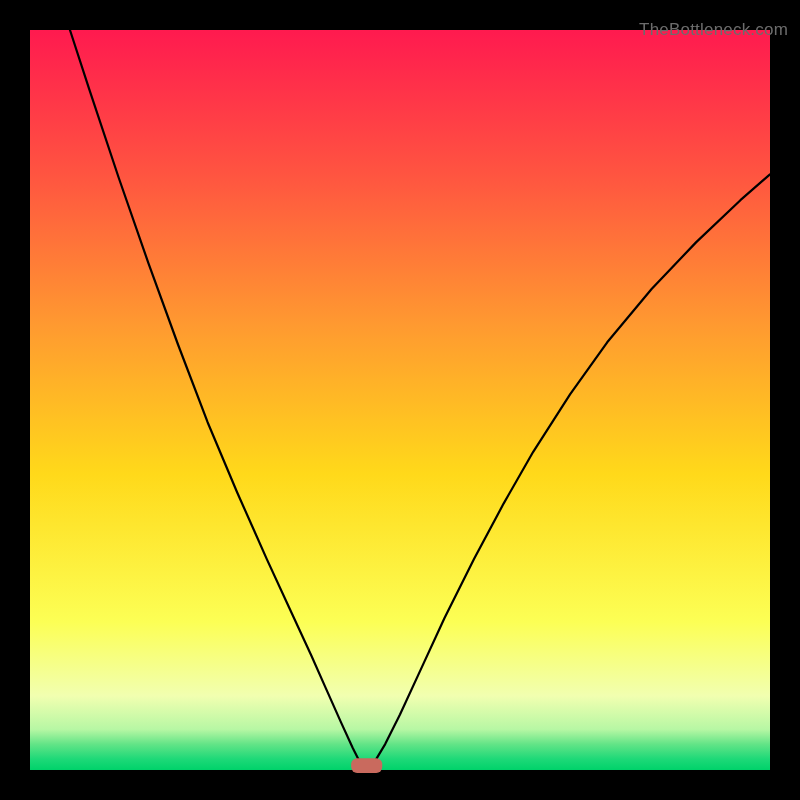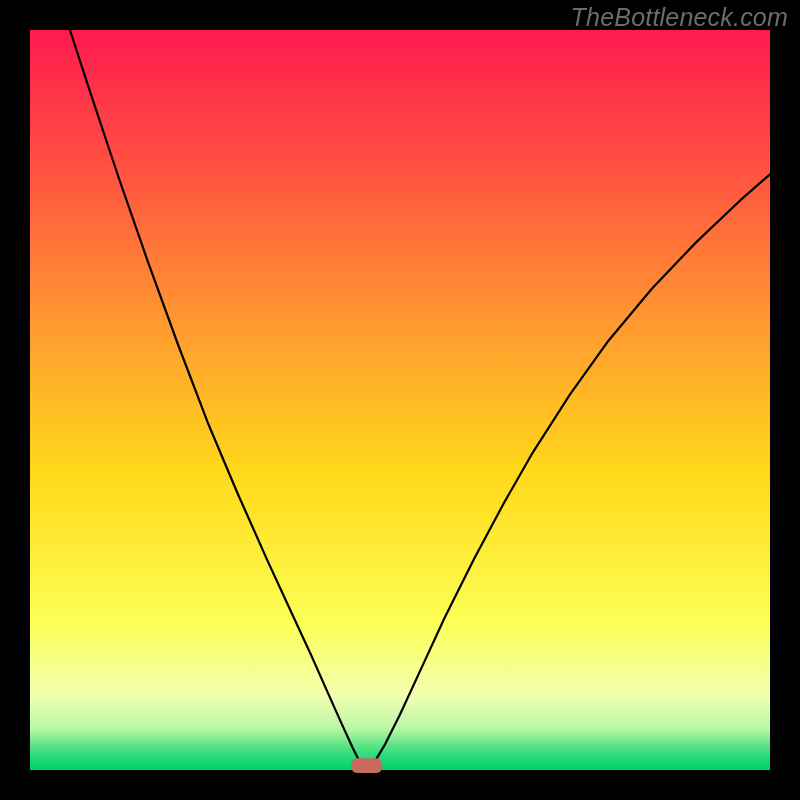--- a/index.html
+++ b/index.html
@@ -12,27 +12,26 @@
     font-family: Arial, Helvetica, sans-serif;
   }
   .frame {
     position: relative;
     width: 800px;
     height: 800px;
     background: #000;
   }
   .watermark {
     position: absolute;
-    top: 3px;
+    top: 20px;
     right: 12px;
     color: #6c6c6c;
-    font-size: 25px;
+    font-size: 17px;
     letter-spacing: 0.2px;
     z-index: 5;
-    font-style: italic;
   }
   svg {
     position: absolute;
     top: 0;
     left: 0;
   }
 </style>
 </head>
 <body>
 <div class="frame">

